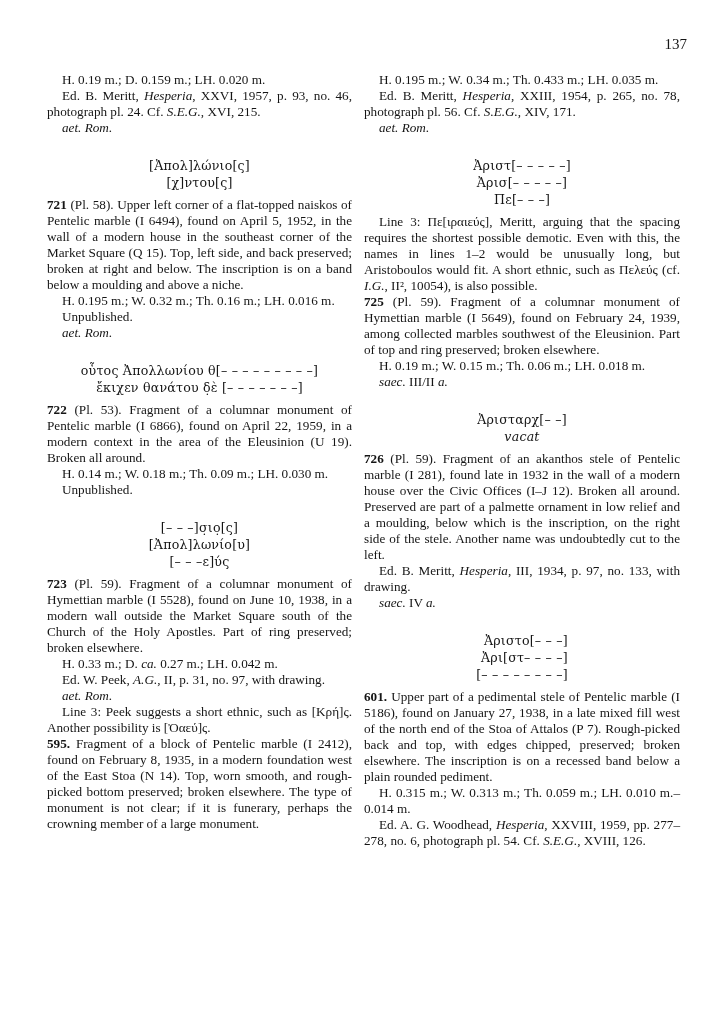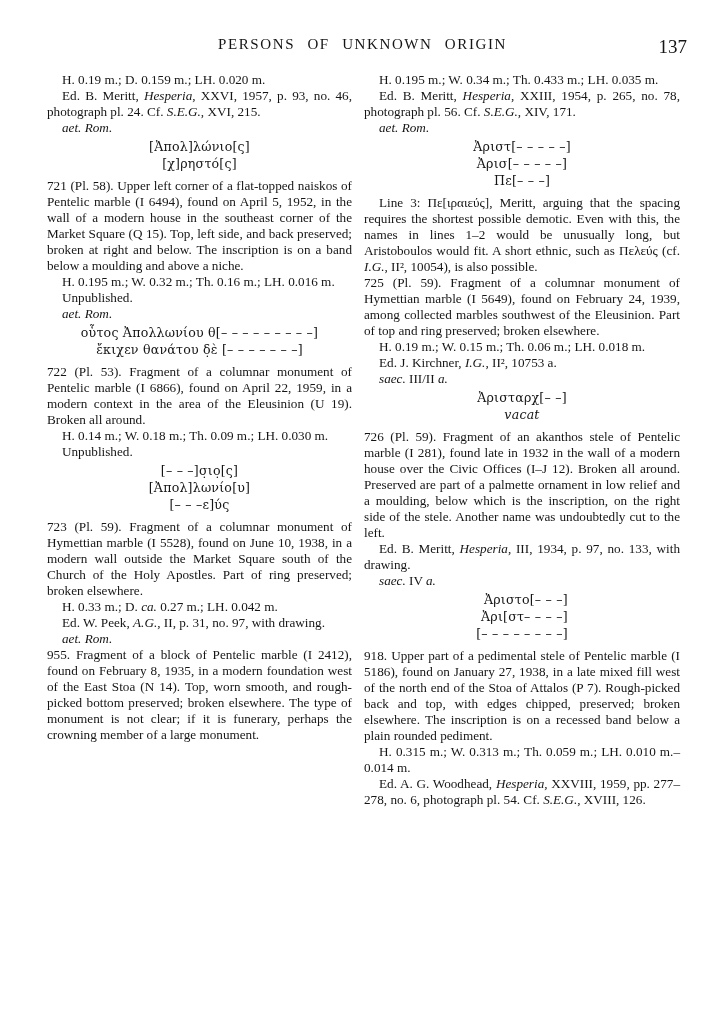--- a/index.html
+++ b/index.html
@@ -19,21 +19,21 @@
     position: absolute;
     top: 36px; left: 0; right: 0;
     text-align: center;
     font-size: 15px;
     letter-spacing: 1.6px;
     word-spacing: 7px;
   }
   .page-number {
     position: absolute;
     top: 36px; right: 38px;
-    font-size: 19px;
+    font-size: 15px;
   }
   .columns {
     position: absolute;
     top: 72px; left: 47px;
     width: 641px;
     display: flex;
     gap: 12px;
   }
   .column { font-size: 13.2px; line-height: 16px; text-align: justify; }
   .column-left  { width: 305px; }
@@ -44,66 +44,65 @@
   .blk-dims, .blk-ed, .blk-plain, .blk-note { margin-top: 4px; text-indent: 15px; }
   .blk-note { margin-top: 6px; }
   .blk-date { margin-top: 11px; text-indent: 15px; }
   .greek-block {
     margin: 2px 0 6px;
     text-align: center;
     text-indent: 0;
     font-family: "DejaVu Serif", "Liberation Serif", serif;
     font-size: 12.6px;
   }
-  .greek-block .inner { display: inline-block; }
+  .greek-block .inner { display: inline-block; margin-top: 19px; }
   .greek-block.align-left .inner { text-align: right; }
   .greek-line { line-height: 17px; letter-spacing: 0.2px; }
-  b { font-weight: normal; }
+  b { font-weight: bold; }
   i { font-style: italic; }
 </style>
 </head>
 <body>
 
 <div class="page">
-  <div class="running-head">PERSONS  OF  UNKNOWN  ORIGIN</div>
   <div class="page-number">137</div>
   <div class="columns">
     <div class="column column-left">
         <p class="blk-dims">H. 0.19 m.; D. 0.159 m.; LH. 0.020 m.</p>
         <p class="blk-ed">Ed. B. Meritt, <i>Hesperia</i>, XXVI, 1957, p. 93, no. 46, photograph pl. 24. Cf. <i>S.E.G.</i>, XVI, 215.</p>
         <p class="blk-date"><i>aet. Rom.</i></p>
-        <div class="greek-block"><div class="inner"><div class="greek-line">[Ἀπολ]λώνιο[ς]</div><div class="greek-line">[χ]ρηστό[ς]</div></div></div>
+        <div class="greek-block"><div class="inner"><div class="greek-line">[Ἀπολ]λώνιο[ς]</div><div class="greek-line">[χ]ντου[ς]</div></div></div>
         <p class="blk-entry"><b>721</b> (Pl. 58). Upper left corner of a flat-topped naiskos of Pentelic marble (I 6494), found on April 5, 1952, in the wall of a modern house in the southeast corner of the Market Square (Q 15). Top, left side, and back preserved; broken at right and below. The inscription is on a band below a moulding and above a niche.</p>
         <p class="blk-dims">H. 0.195 m.; W. 0.32 m.; Th. 0.16 m.; LH. 0.016 m.</p>
         <p class="blk-plain">Unpublished.</p>
         <p class="blk-date"><i>aet. Rom.</i></p>
         <div class="greek-block"><div class="inner"><div class="greek-line">οὗτος Ἀπολλωνίου θ[– – – – – – – – –]</div><div class="greek-line">ἔκιχεν θανάτου δ̣ὲ [– – – – – – –]</div></div></div>
         <p class="blk-entry"><b>722</b> (Pl. 53). Fragment of a columnar monument of Pentelic marble (I 6866), found on April 22, 1959, in a modern context in the area of the Eleusinion (U 19). Broken all around.</p>
         <p class="blk-dims">H. 0.14 m.; W. 0.18 m.; Th. 0.09 m.; LH. 0.030 m.</p>
         <p class="blk-plain">Unpublished.</p>
         <div class="greek-block"><div class="inner"><div class="greek-line">[– – –]σ̣ιο̣[ς]</div><div class="greek-line">[Ἀπολ]λωνίο[υ]</div><div class="greek-line">[– – –ε]ύς</div></div></div>
         <p class="blk-entry"><b>723</b> (Pl. 59). Fragment of a columnar monument of Hymettian marble (I 5528), found on June 10, 1938, in a modern wall outside the Market Square south of the Church of the Holy Apostles. Part of ring preserved; broken elsewhere.</p>
         <p class="blk-dims">H. 0.33 m.; D. <i>ca.</i> 0.27 m.; LH. 0.042 m.</p>
         <p class="blk-ed">Ed. W. Peek, <i>A.G.</i>, II, p. 31, no. 97, with drawing.</p>
         <p class="blk-date"><i>aet. Rom.</i></p>
-        <p class="blk-entry"><b>955.</b> Fragment of a block of Pentelic marble (I 2412), found on February 8, 1935, in a modern foundation west of the East Stoa (N 14). Top, worn smooth, and rough-picked bottom preserved; broken elsewhere. The type of monument is not clear; if it is funerary, perhaps the crowning member of a large monument.</p>
+        <p class="blk-note">Line 3: Peek suggests a short ethnic, such as [Κρή]ς. Another possibility is [Ὀαεύ]ς.</p>
+        <p class="blk-entry"><b>595.</b> Fragment of a block of Pentelic marble (I 2412), found on February 8, 1935, in a modern foundation west of the East Stoa (N 14). Top, worn smooth, and rough-picked bottom preserved; broken elsewhere. The type of monument is not clear; if it is funerary, perhaps the crowning member of a large monument.</p>
       </div>
     <div class="column column-right">
         <p class="blk-dims">H. 0.195 m.; W. 0.34 m.; Th. 0.433 m.; LH. 0.035 m.</p>
         <p class="blk-ed">Ed. B. Meritt, <i>Hesperia</i>, XXIII, 1954, p. 265, no. 78, photograph pl. 56. Cf. <i>S.E.G.</i>, XIV, 171.</p>
         <p class="blk-date"><i>aet. Rom.</i></p>
         <div class="greek-block"><div class="inner"><div class="greek-line">Ἀριστ[– – – – –]</div><div class="greek-line">Ἀρισ[– – – – –]</div><div class="greek-line">Πε[– – –]</div></div></div>
         <p class="blk-note">Line 3: Πε[ιραιεύς], Meritt, arguing that the spacing requires the shortest possible demotic. Even with this, the names in lines 1–2 would be unusually long, but Aristoboulos would fit. A short ethnic, such as Πελεύς (cf. <i>I.G.</i>, II², 10054), is also possible.</p>
         <p class="blk-entry"><b>725</b> (Pl. 59). Fragment of a columnar monument of Hymettian marble (I 5649), found on February 24, 1939, among collected marbles southwest of the Eleusinion. Part of top and ring preserved; broken elsewhere.</p>
         <p class="blk-dims">H. 0.19 m.; W. 0.15 m.; Th. 0.06 m.; LH. 0.018 m.</p>
-        <p class="blk-ed">Ed. J. Kirchner, <i>I.G.</i>, II², 10753 a.</p>
         <p class="blk-date"><i>saec.</i> III/II <i>a.</i></p>
         <div class="greek-block"><div class="inner"><div class="greek-line">Ἀρισταρχ[– –]</div><div class="greek-line"><i>vacat</i></div></div></div>
         <p class="blk-entry"><b>726</b> (Pl. 59). Fragment of an akanthos stele of Pentelic marble (I 281), found late in 1932 in the wall of a modern house over the Civic Offices (I–J 12). Broken all around. Preserved are part of a palmette ornament in low relief and a moulding, below which is the inscription, on the right side of the stele. Another name was undoubtedly cut to the left.</p>
         <p class="blk-ed">Ed. B. Meritt, <i>Hesperia</i>, III, 1934, p. 97, no. 133, with drawing.</p>
         <p class="blk-date"><i>saec.</i> IV <i>a.</i></p>
         <div class="greek-block align-left"><div class="inner"><div class="greek-line">Ἀριστο[– – –]</div><div class="greek-line">Ἀρι[στ– – – –]</div><div class="greek-line">[– – – – – – – –]</div></div></div>
-        <p class="blk-entry"><b>918.</b> Upper part of a pedimental stele of Pentelic marble (I 5186), found on January 27, 1938, in a late mixed fill west of the north end of the Stoa of Attalos (P 7). Rough-picked back and top, with edges chipped, preserved; broken elsewhere. The inscription is on a recessed band below a plain rounded pediment.</p>
+        <p class="blk-entry"><b>601.</b> Upper part of a pedimental stele of Pentelic marble (I 5186), found on January 27, 1938, in a late mixed fill west of the north end of the Stoa of Attalos (P 7). Rough-picked back and top, with edges chipped, preserved; broken elsewhere. The inscription is on a recessed band below a plain rounded pediment.</p>
         <p class="blk-dims">H. 0.315 m.; W. 0.313 m.; Th. 0.059 m.; LH. 0.010 m.–0.014 m.</p>
         <p class="blk-ed">Ed. A. G. Woodhead, <i>Hesperia</i>, XXVIII, 1959, pp. 277–278, no. 6, photograph pl. 54. Cf. <i>S.E.G.</i>, XVIII, 126.</p>
       </div>
   </div>
 </div>
 
 </body></html>

